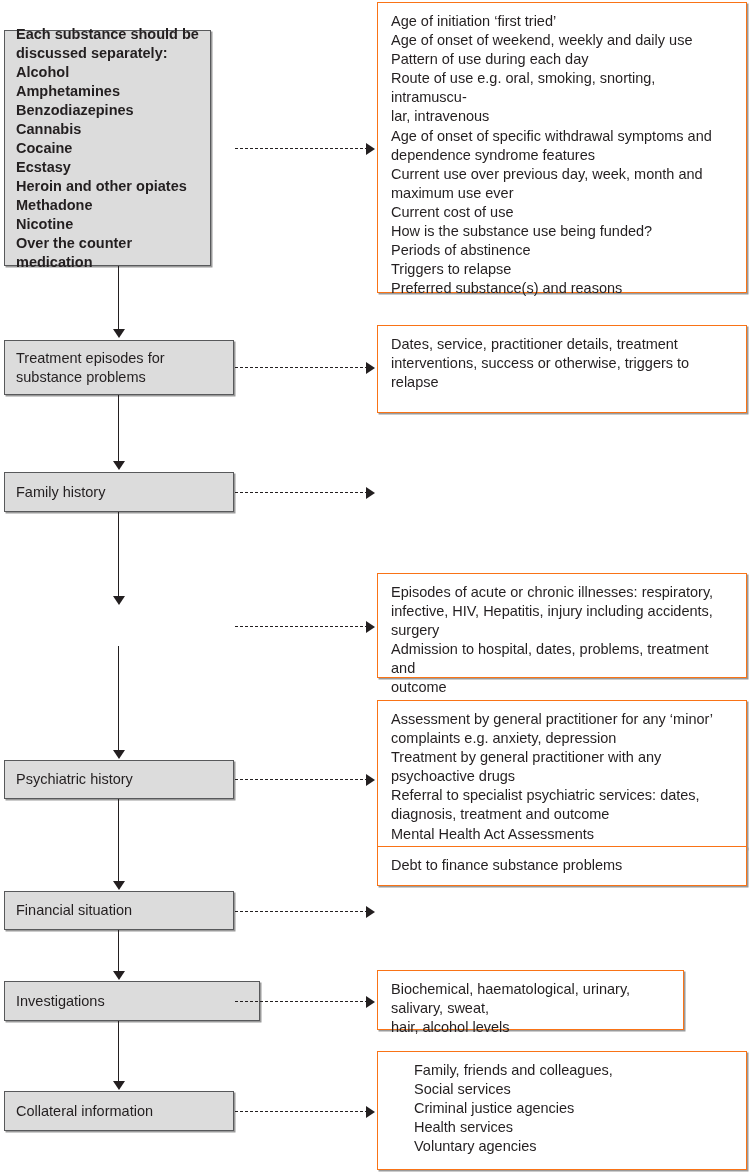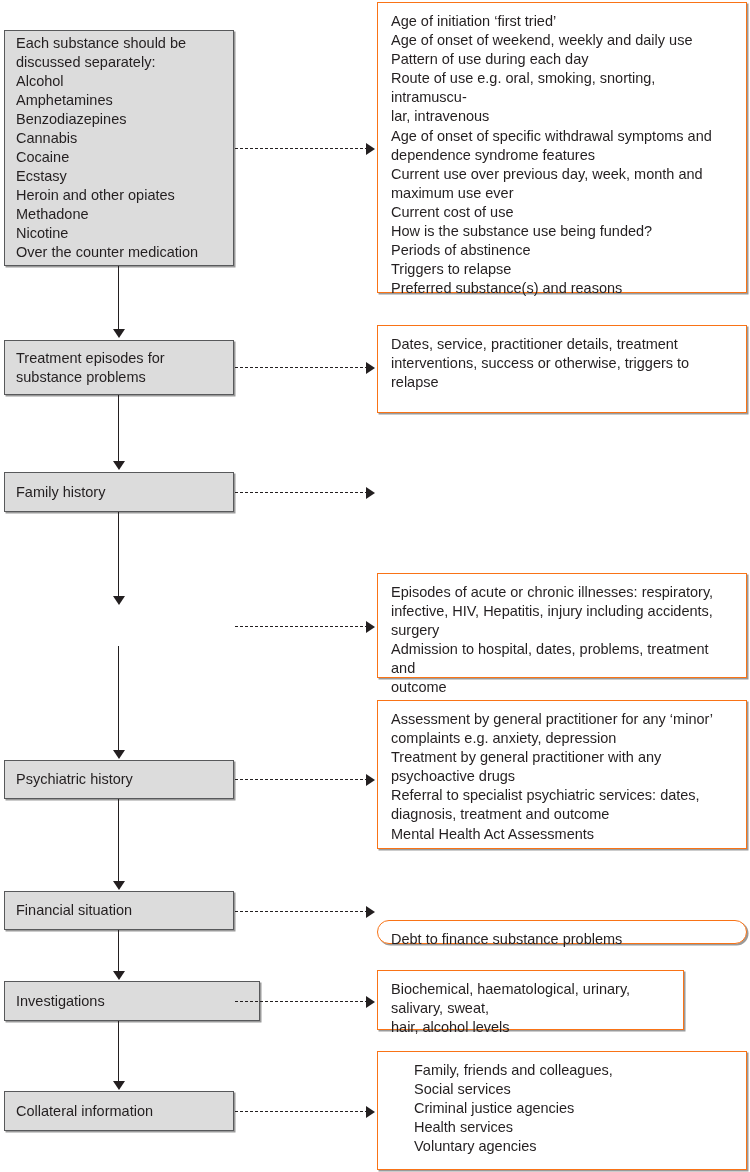--- a/index.html
+++ b/index.html
@@ -79,21 +79,21 @@
     border-top: 6px solid transparent;
     border-bottom: 6px solid transparent;
     border-left: 9px solid #231f20;
   }
 </style>
 </head>
 <body>
 
 <div id="canvas">
 
-  <div class="flow-box" style="left:4px; top:30px; width:230px; height:236px;">
+  <div class="flow-box" style="left:4px; top:30px; width:207px; height:236px;font-weight:bold;">
     <span class="flow-text">Each substance should be
 discussed separately:
 Alcohol
 Amphetamines
 Benzodiazepines
 Cannabis
 Cocaine
 Ecstasy
 Heroin and other opiates
 Methadone
@@ -183,21 +183,21 @@
   <div class="h-dash" style="left:235px; top:779px; width:133px;"></div>
   <div class="h-arrowhead" style="left:366px; top:774px;"></div>
 
   <div class="v-line" style="left:118px; top:799px; height:82px;"></div>
   <div class="v-arrowhead" style="left:113px; top:881px;"></div>
 
   <div class="flow-box" style="left:4px; top:891px; width:230px; height:39px;">
     <span class="flow-text">Financial situation</span>
   </div>
 
-  <div class="detail-box" style="left:377px; top:920px; width:370px; height:24px;border-radius:12px;">
+  <div class="detail-box" style="left:377px; top:846px; width:370px; height:40px;">
     <span class="detail-text">Debt to finance substance problems</span>
   </div>
 
   <div class="h-dash" style="left:235px; top:911px; width:133px;"></div>
   <div class="h-arrowhead" style="left:366px; top:906px;"></div>
 
   <div class="v-line" style="left:118px; top:930px; height:41px;"></div>
   <div class="v-arrowhead" style="left:113px; top:971px;"></div>
 
   <div class="flow-box" style="left:4px; top:981px; width:256px; height:40px;">

